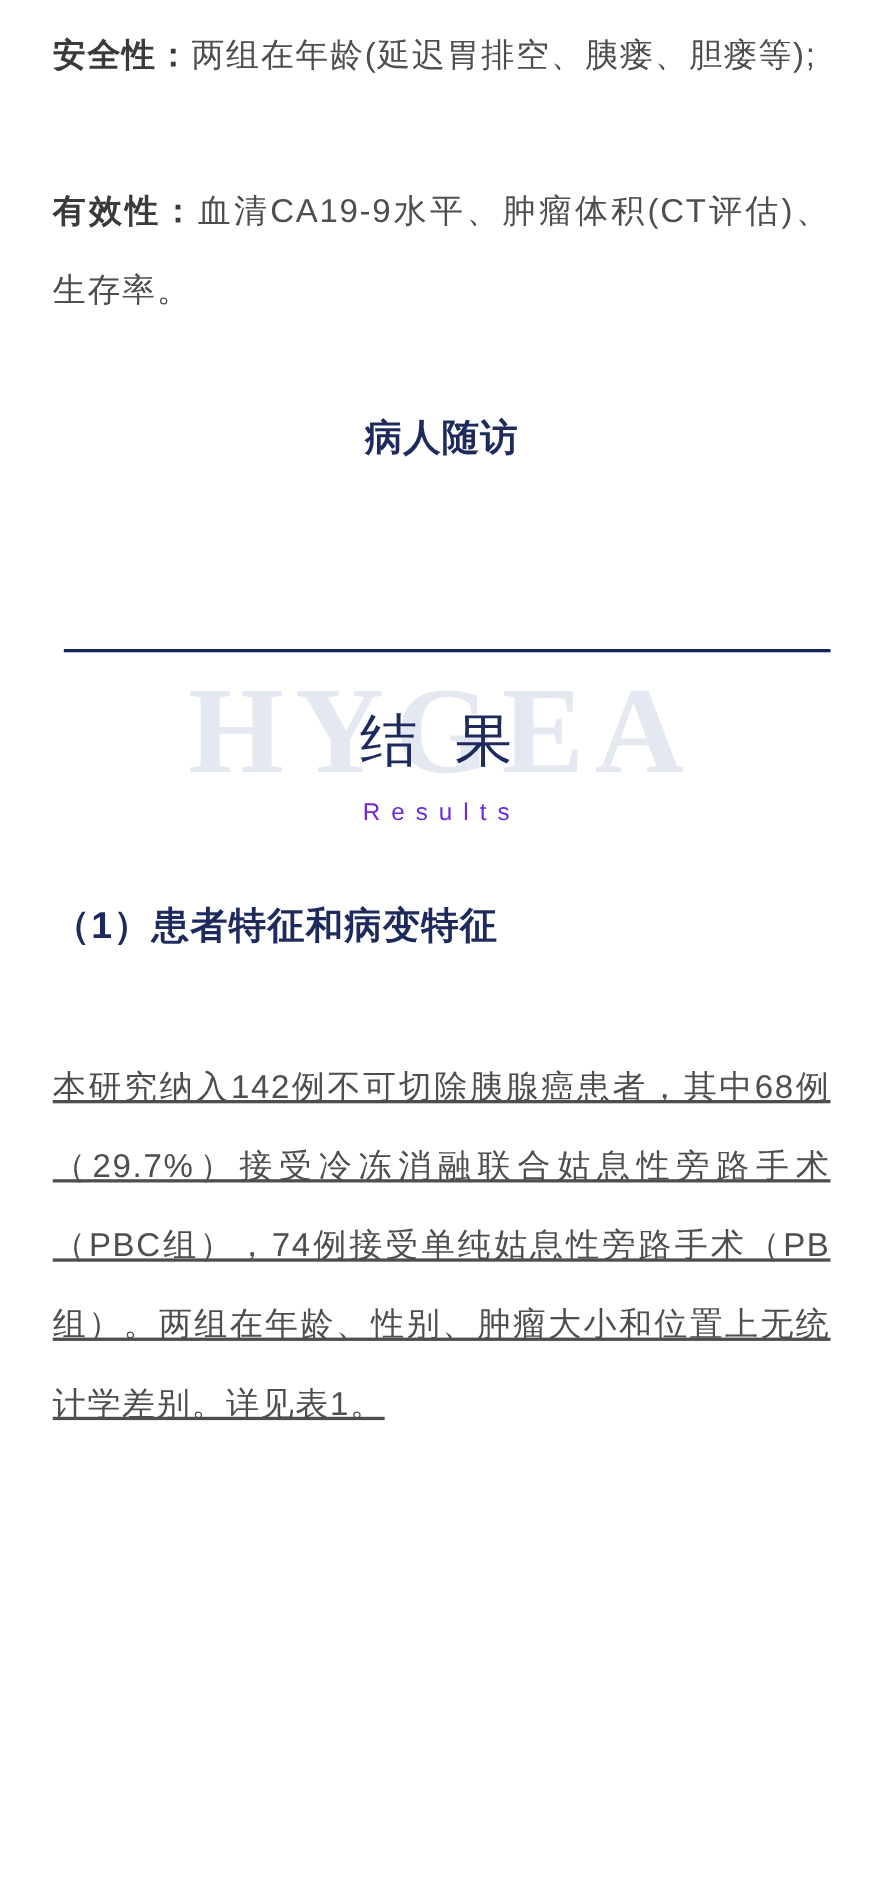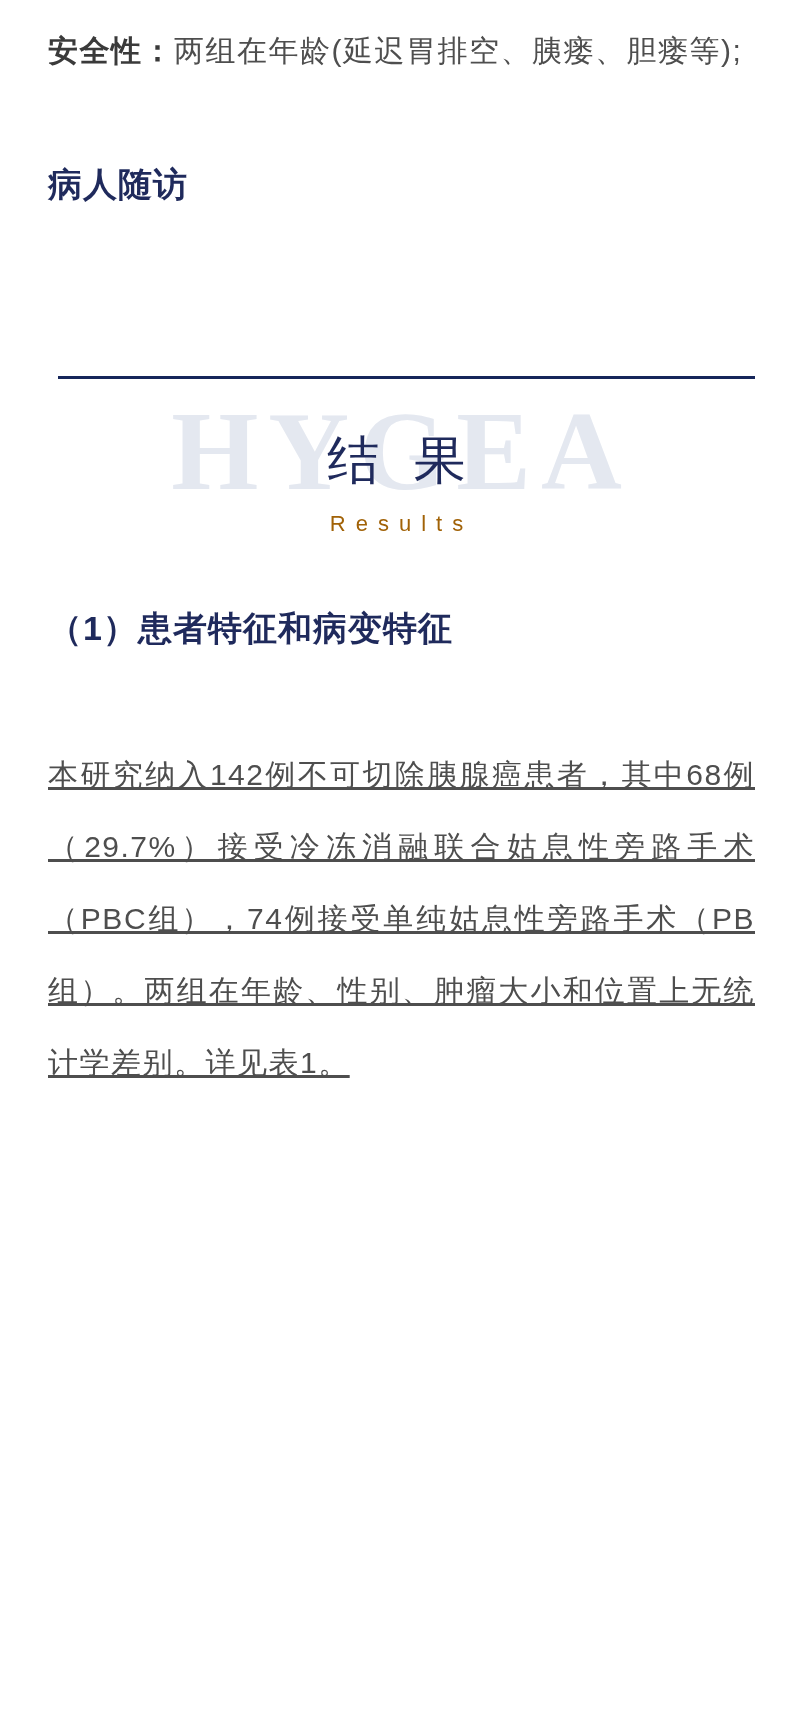--- a/index.html
+++ b/index.html
@@ -34,21 +34,21 @@
     text-align: justify;
     text-justify: inter-ideograph;
   }
   .body-p .lbl {
     font-weight: bold;
     color: #3a3a3a;
     margin-top: 36px;
   }
   .p-safety   { margin-top: 15px; }
   .p-efficacy { margin-top: 70px; }
-  .h-followup { margin-top: 77px; }
+  .h-followup { margin-top: 77px; text-align: center; }
   .p-followup { margin-top: 17px; }
   
   .divider {
     border: none;
     border-top: 3px solid #16265a;
     margin-top: 172px;
     margin-left: 10px;
     margin-right: 0;
   }
   
@@ -82,38 +82,39 @@
     letter-spacing: 10px;
     color: #1f2a5c;
     z-index: 1;
   }
   .banner-sub {
     margin-top: 13px;
     text-align: center;
     font-size: 22px;
     line-height: 30px;
     letter-spacing: 10px;
-    color: #a16207;
+    color: #6d28d9;
   }
   .h-results {
     margin-top: 69px;
   }
   .p-results {
     margin-top: 91px;
     text-decoration: underline;
   }
 </style>
 </head>
 <body>
 
 <div class="page">
 
 
   <p class="body-p p-safety"><span class="lbl">安全性：</span><span>两组在年龄(延迟胃排空、胰瘘、胆瘘等);</span></p>
 
+  <p class="body-p p-efficacy"><span class="lbl">有效性：</span><span>血清CA19-9水平、肿瘤体积(CT评估)、生存率。</span></p>
 
   <h2 class="h-navy h-followup">病人随访</h2>
 
 
   <hr class="divider">
 
   <div class="banner">
     <div class="watermark">HYGEA</div>
     <div class="banner-title">结 果</div>
   </div>

